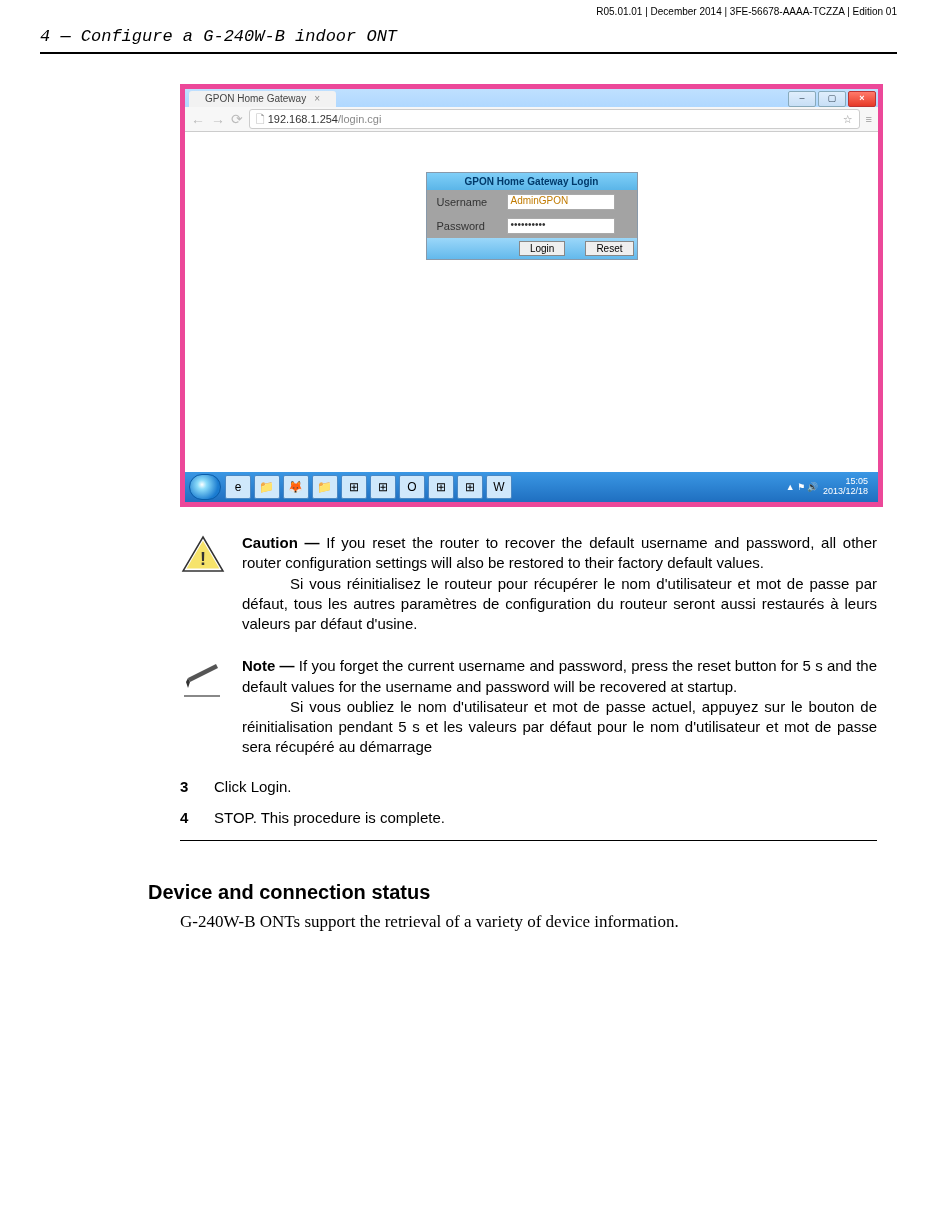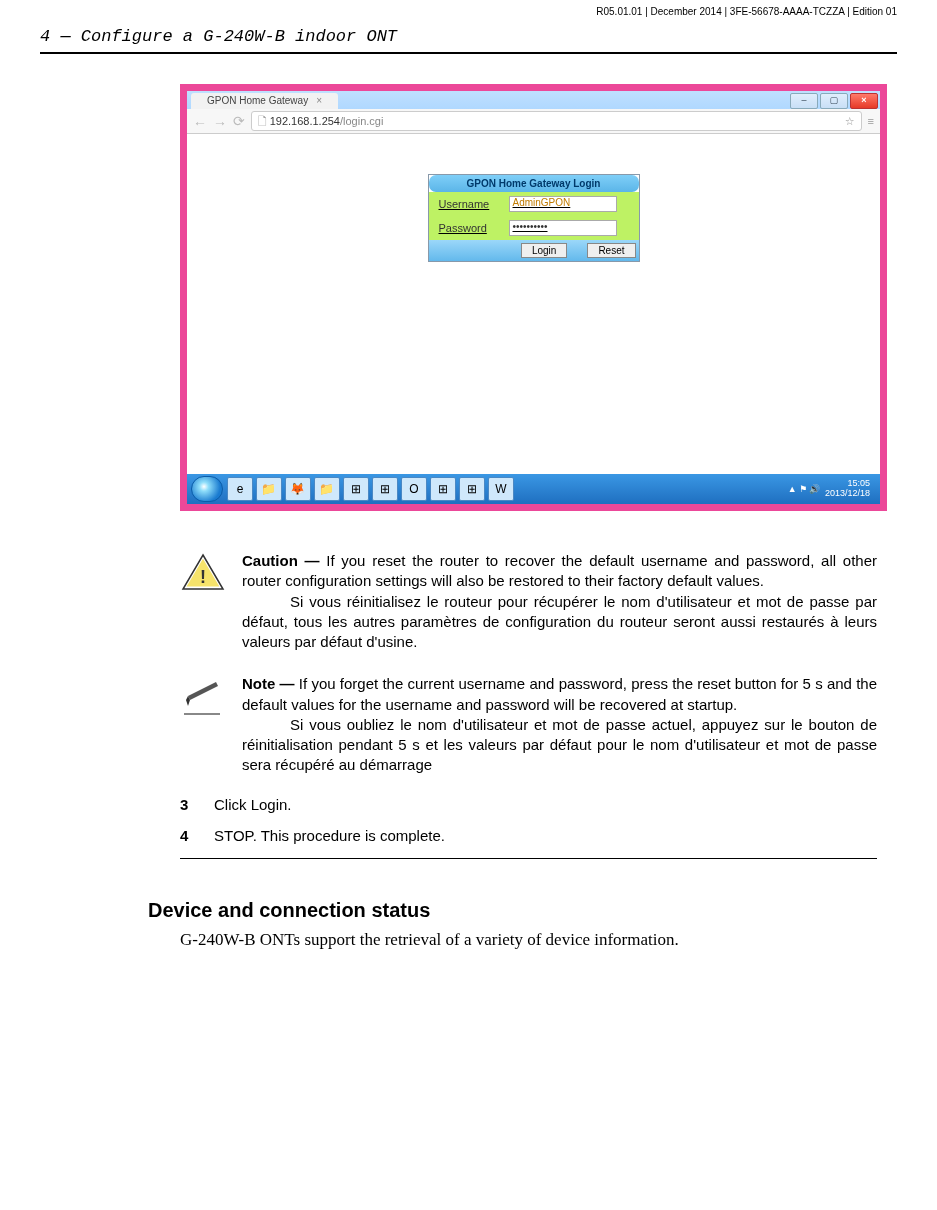--- a/index.html
+++ b/index.html
@@ -34,22 +34,22 @@
     margin-bottom: 10px;
   }
   .content-body {
     margin-left: 140px;
     margin-right: 20px;
   }
 
   
   .screenshot {
     width: 693px;
-    margin: 0 auto 40px auto;
-    border: 7px solid #ec4899;
+    margin: 0 auto 26px auto;
+    border: 5px solid #ec4899;
     background: #fff;
     position: relative;
     font-family: "Segoe UI", Tahoma, sans-serif;
     font-size: 11px;
   }
   .ss-titlebar {
     height: 18px;
     background: linear-gradient(#bfe0ff,#b0d8ff);
     display: flex;
     align-items: stretch;
@@ -132,28 +132,26 @@
     width: 210px;
     font-size: 11px;
   }
   .login-title {
     background: linear-gradient(#7fcff8,#5bb5e8);
     color: #003a6b;
     font-weight: bold;
     text-align: center;
     padding: 3px 0;
     font-size: 10px;
-    border-radius: 7px;
   }
   .login-row {
     display: flex;
     align-items: center;
     padding: 4px 10px;
-    background: #bef264;
-    text-decoration: underline;
+    background: #a3a3a3;
   }
   .login-row label {
     width: 70px;
     color: #333;
   }
   .login-row .field {
     border: 1px solid #aaa;
     width: 100px;
     height: 14px;
     font-size: 10px;

